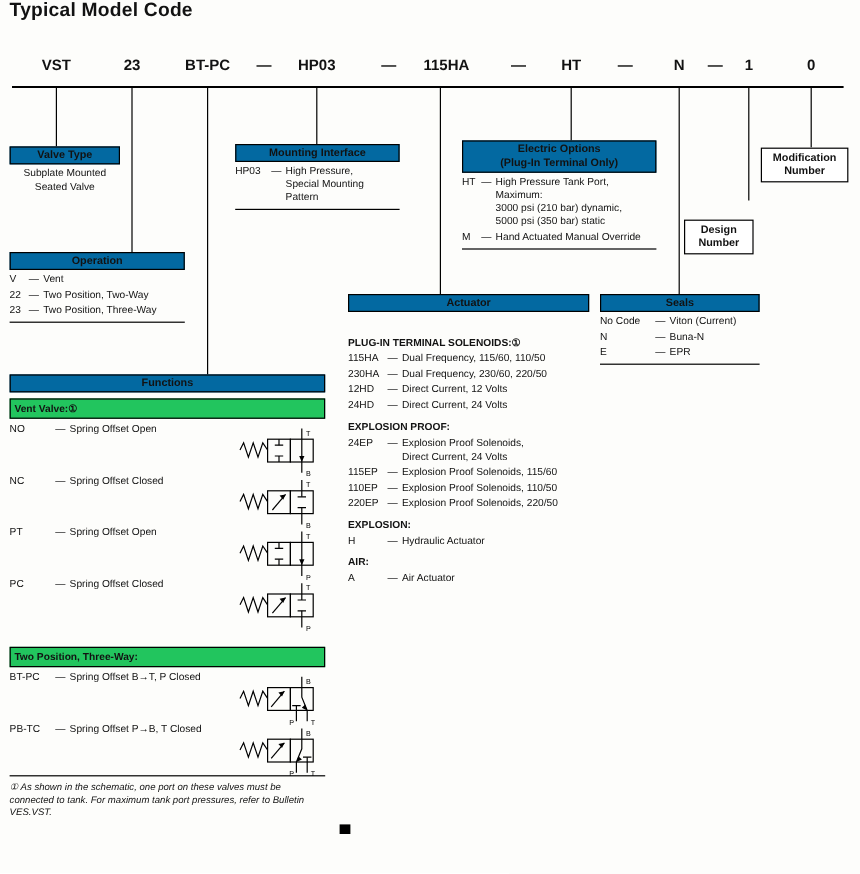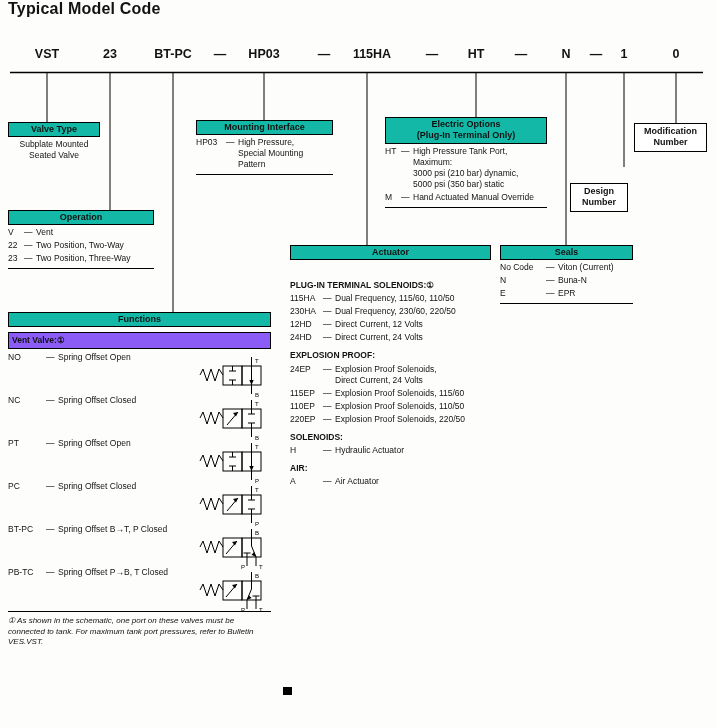--- a/index.html
+++ b/index.html
@@ -6,39 +6,39 @@
   html,body { background:#fff; }
   .page {
     position:relative; width:717px; height:728px; overflow:hidden;
     background:#fdfdfb; color:#121212;
     font-family:"Liberation Sans", sans-serif;
   }
   .title { position:absolute; left:8px; top:0; font-size:16px; font-weight:bold; letter-spacing:.2px; }
   .connectors { position:absolute; left:0; top:0; }
   .seg { position:absolute; top:47px; transform:translateX(-50%); font-weight:bold; font-size:12.5px; white-space:nowrap; }
   .sec { position:absolute; font-size:8.5px; line-height:1.3; }
-  .hbox { border:1px solid #000; background:#14b8a6; font-weight:bold; text-align:center;
+  .hbox { border:1px solid #000; background:#0369a1; font-weight:bold; text-align:center;
           font-size:9px; line-height:1.25; padding:1px 2px; white-space:pre-line; }
   .bbox { position:absolute; border:1px solid #000; background:#fff; font-weight:bold; text-align:center;
           font-size:9px; line-height:1.25; padding:2px 1px; white-space:pre-line; }
   .pre { white-space:pre-line; }
   .center { text-align:center; }
   .row { display:flex; align-items:flex-start; margin-top:2px; }
   .code { flex:0 0 34px; }
   .dash { flex:0 0 12px; }
   .desc { flex:1; }
   .operation .code { flex-basis:16px; }
   .electric  .code { flex-basis:16px; }
   .mounting  .code { flex-basis:30px; }
   .actuator  .code { flex-basis:33px; }
   .seals     .code { flex-basis:46px; }
   .group-title { font-weight:bold; margin-top:7px; }
   .fnote { font-style:italic; font-size:8px; line-height:1.32; margin-top:7px; }
   .bline { border-bottom:1px solid #000; padding-bottom:4px; }
-  .subhdr { border:1px solid #000; background:#8b5cf6; font-weight:bold; font-size:8.5px; padding:2px 3px; margin-top:18px; }
+  .subhdr { border:1px solid #000; background:#22c55e; font-weight:bold; font-size:8.5px; padding:2px 3px; margin-top:18px; }
   .subhdr.first { margin-top:5px; }
   .frow { display:flex; margin-top:3px; height:40px; }
   .frow .code { flex:0 0 38px; }
   .frow .desc { flex:1; }
   .valve-sym { flex:0 0 74px; width:74px; height:46px; }
   .valve-sym .ln { stroke:#000; stroke-width:1; fill:none; }
   .valve-sym .bx { stroke:#000; stroke-width:1; fill:none; }
   .valve-sym text { font:6px "Liberation Sans", sans-serif; fill:#000; }
   .func-foot { border-top:1px solid #000; margin-top:4px; padding-top:3px; }
   .end-marker { position:absolute; left:283px; top:687px; width:9px; height:8px; background:#000; }
@@ -181,21 +181,21 @@
       <span class="code">110EP</span>
       <span class="dash">—</span>
       <span class="desc">Explosion Proof Solenoids, 110/50</span>
     </div>
     <div class="row">
       <span class="code">220EP</span>
       <span class="dash">—</span>
       <span class="desc">Explosion Proof Solenoids, 220/50</span>
     </div>
 
-    <div class="group-title">SOLENOIDS:</div>
+    <div class="group-title">EXPLOSION:</div>
     <div class="row">
       <span class="code">H</span>
       <span class="dash">—</span>
       <span class="desc">Hydraulic Actuator</span>
     </div>
 
     <div class="group-title">AIR:</div>
     <div class="row">
       <span class="code">A</span>
       <span class="dash">—</span>
@@ -306,20 +306,21 @@
         <text x="58" y="45">P</text>
         <line class="ln" x1="30" y1="30" x2="41" y2="17"></line>
         <path d="M41,17 l-5,1 3,3.4 z" fill="#000"></path>
         <line class="ln" x1="54.5" y1="14" x2="54.5" y2="19"></line>
         <line class="ln" x1="51" y1="19" x2="58" y2="19"></line>
         <line class="ln" x1="54.5" y1="33" x2="54.5" y2="28"></line>
         <line class="ln" x1="51" y1="28" x2="58" y2="28"></line>
       </svg>
     </div>
 
+    <div class="subhdr">Two Position, Three-Way:</div>
 
     <div class="frow">
       <span class="code">BT-PC</span>
       <span class="dash">—</span>
       <span class="desc">Spring Offset B→T, P Closed</span>
       <svg class="valve-sym" viewBox="0 0 74 46">
         <polyline class="ln" points="3,23 6,17 10,29 14,17 18,29 22,17 26,23"></polyline>
         <rect class="bx" x="26" y="14" width="19" height="19"></rect>
         <rect class="bx" x="45" y="14" width="19" height="19"></rect>
         <line class="ln" x1="54.5" y1="14" x2="54.5" y2="5"></line>

